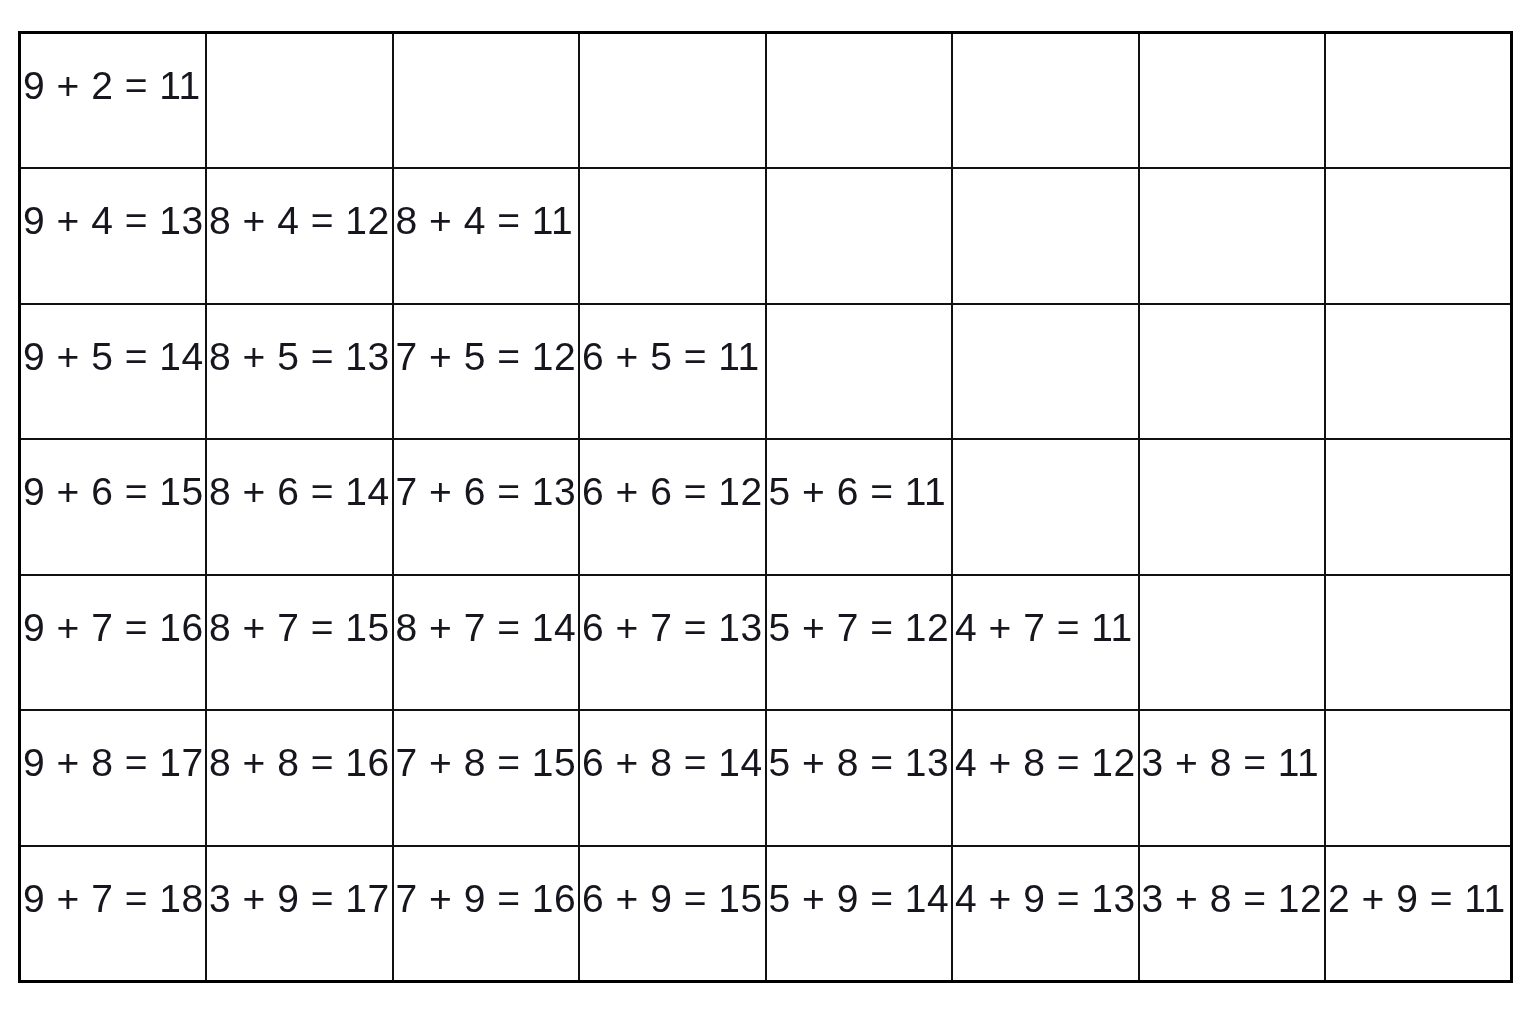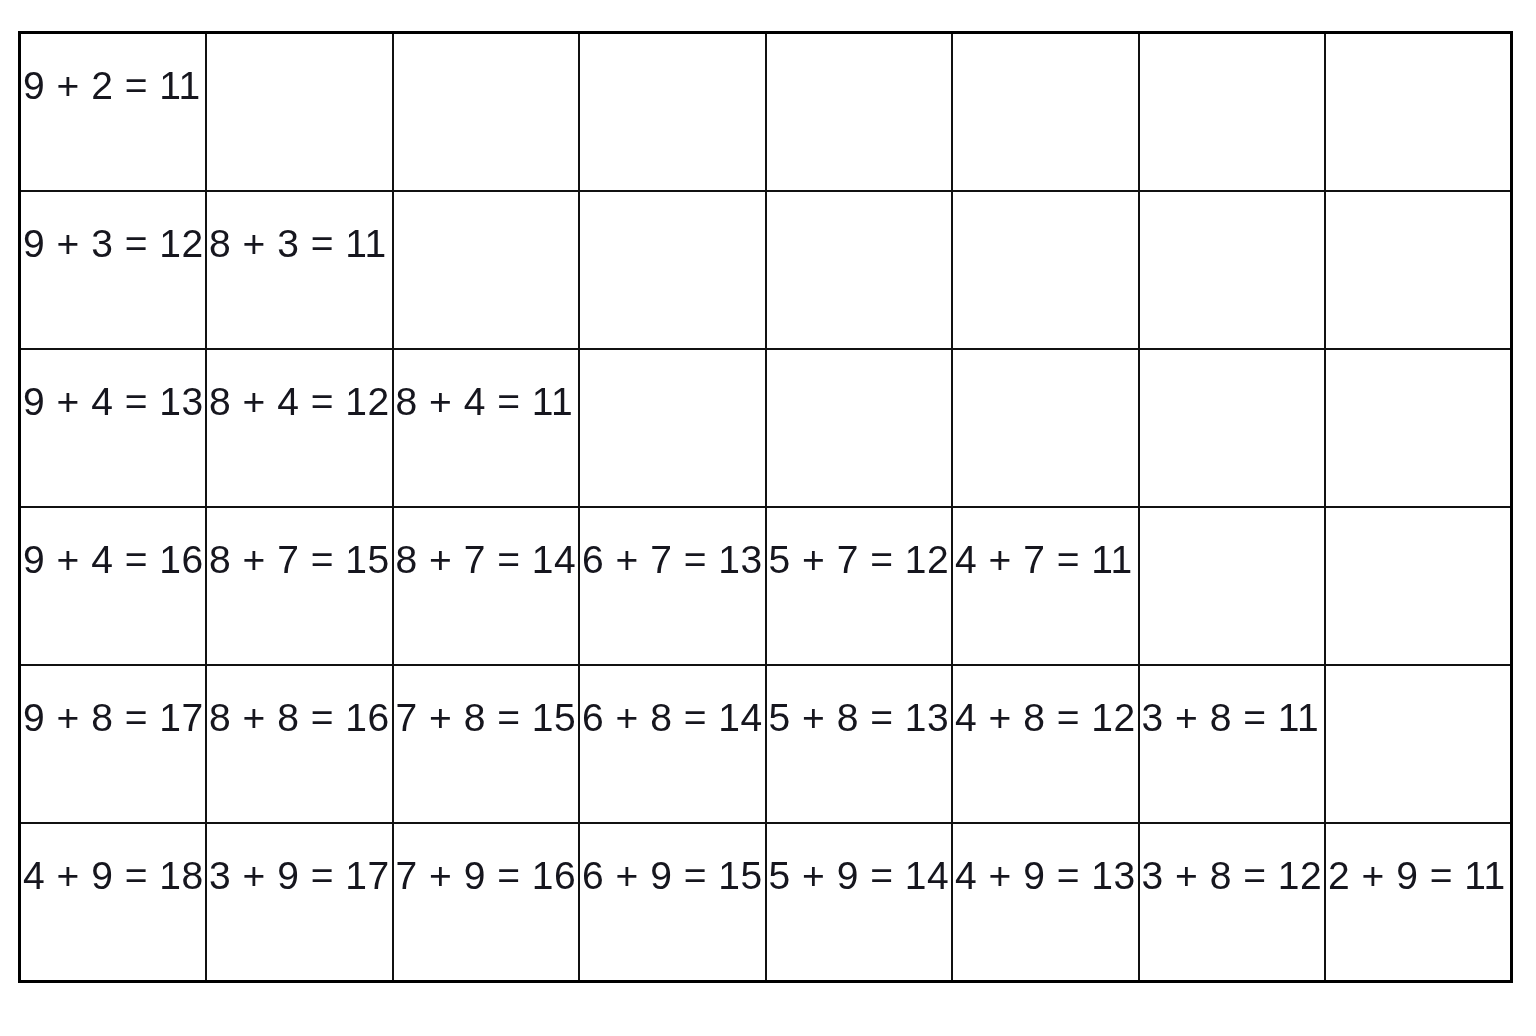--- a/index.html
+++ b/index.html
@@ -115,46 +115,20 @@
             <span class="fact"></span>
           </td>
         <td>
             <span class="fact"></span>
           </td>
         <td>
             <span class="fact"></span>
           </td>
       </tr>
 
-      <tr>
-        <td>
-            <span class="fact">9 + 3 = 12</span>
-          </td>
-        <td>
-            <span class="fact">8 + 3 = 11</span>
-          </td>
-        <td>
-            <span class="fact"></span>
-          </td>
-        <td>
-            <span class="fact"></span>
-          </td>
-        <td>
-            <span class="fact"></span>
-          </td>
-        <td>
-            <span class="fact"></span>
-          </td>
-        <td>
-            <span class="fact"></span>
-          </td>
-        <td>
-            <span class="fact"></span>
-          </td>
-      </tr>
 
       <tr>
         <td>
             <span class="fact">9 + 4 = 13</span>
           </td>
         <td>
             <span class="fact">8 + 4 = 12</span>
           </td>
         <td>
             <span class="fact">8 + 4 = 11</span>
@@ -169,25 +143,77 @@
             <span class="fact"></span>
           </td>
         <td>
             <span class="fact"></span>
           </td>
         <td>
             <span class="fact"></span>
           </td>
       </tr>
 
-
-
-      <tr>
-        <td>
-            <span class="fact">9 + 4 = 16</span>
+      <tr>
+        <td>
+            <span class="fact">9 + 5 = 14</span>
+          </td>
+        <td>
+            <span class="fact">8 + 5 = 13</span>
+          </td>
+        <td>
+            <span class="fact">7 + 5 = 12</span>
+          </td>
+        <td>
+            <span class="fact">6 + 5 = 11</span>
+          </td>
+        <td>
+            <span class="fact"></span>
+          </td>
+        <td>
+            <span class="fact"></span>
+          </td>
+        <td>
+            <span class="fact"></span>
+          </td>
+        <td>
+            <span class="fact"></span>
+          </td>
+      </tr>
+
+      <tr>
+        <td>
+            <span class="fact">9 + 6 = 15</span>
+          </td>
+        <td>
+            <span class="fact">8 + 6 = 14</span>
+          </td>
+        <td>
+            <span class="fact">7 + 6 = 13</span>
+          </td>
+        <td>
+            <span class="fact">6 + 6 = 12</span>
+          </td>
+        <td>
+            <span class="fact">5 + 6 = 11</span>
+          </td>
+        <td>
+            <span class="fact"></span>
+          </td>
+        <td>
+            <span class="fact"></span>
+          </td>
+        <td>
+            <span class="fact"></span>
+          </td>
+      </tr>
+
+      <tr>
+        <td>
+            <span class="fact">9 + 7 = 16</span>
           </td>
         <td>
             <span class="fact">8 + 7 = 15</span>
           </td>
         <td>
             <span class="fact">8 + 7 = 14</span>
           </td>
         <td>
             <span class="fact">6 + 7 = 13</span>
           </td>
@@ -227,21 +253,21 @@
         <td>
             <span class="fact">3 + 8 = 11</span>
           </td>
         <td>
             <span class="fact"></span>
           </td>
       </tr>
 
       <tr>
         <td>
-            <span class="fact">4 + 9 = 18</span>
+            <span class="fact">9 + 7 = 18</span>
           </td>
         <td>
             <span class="fact">3 + 9 = 17</span>
           </td>
         <td>
             <span class="fact">7 + 9 = 16</span>
           </td>
         <td>
             <span class="fact">6 + 9 = 15</span>
           </td>

